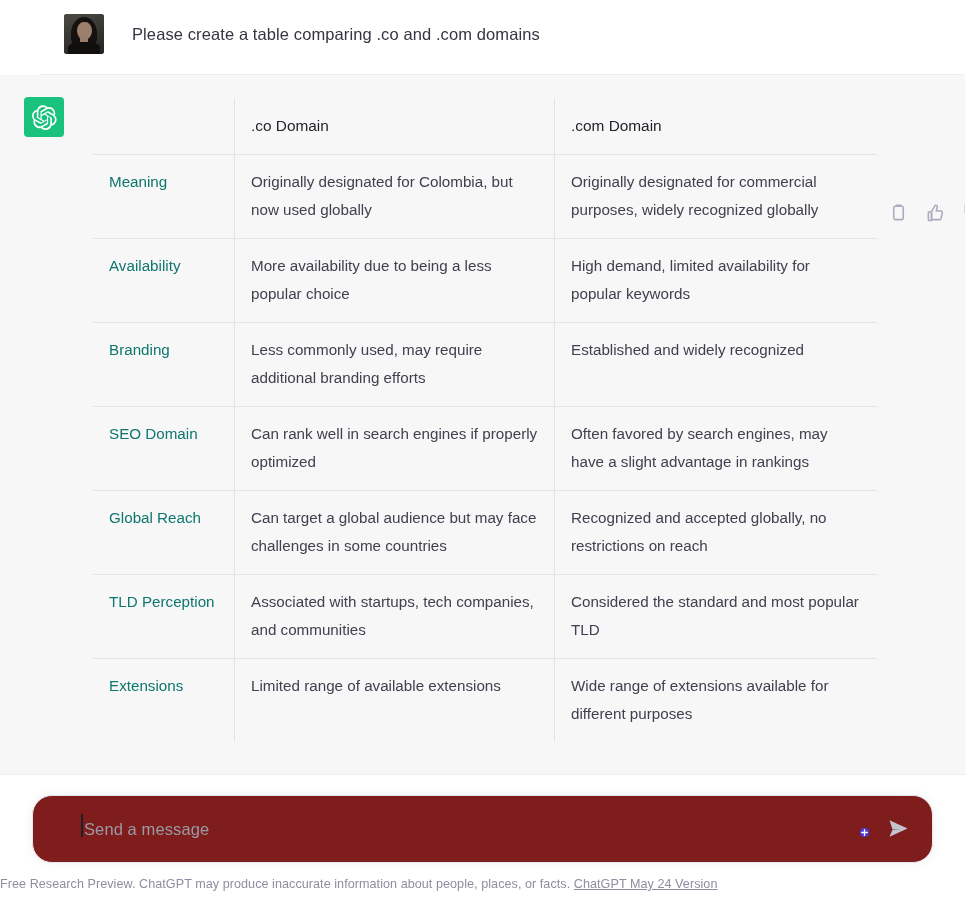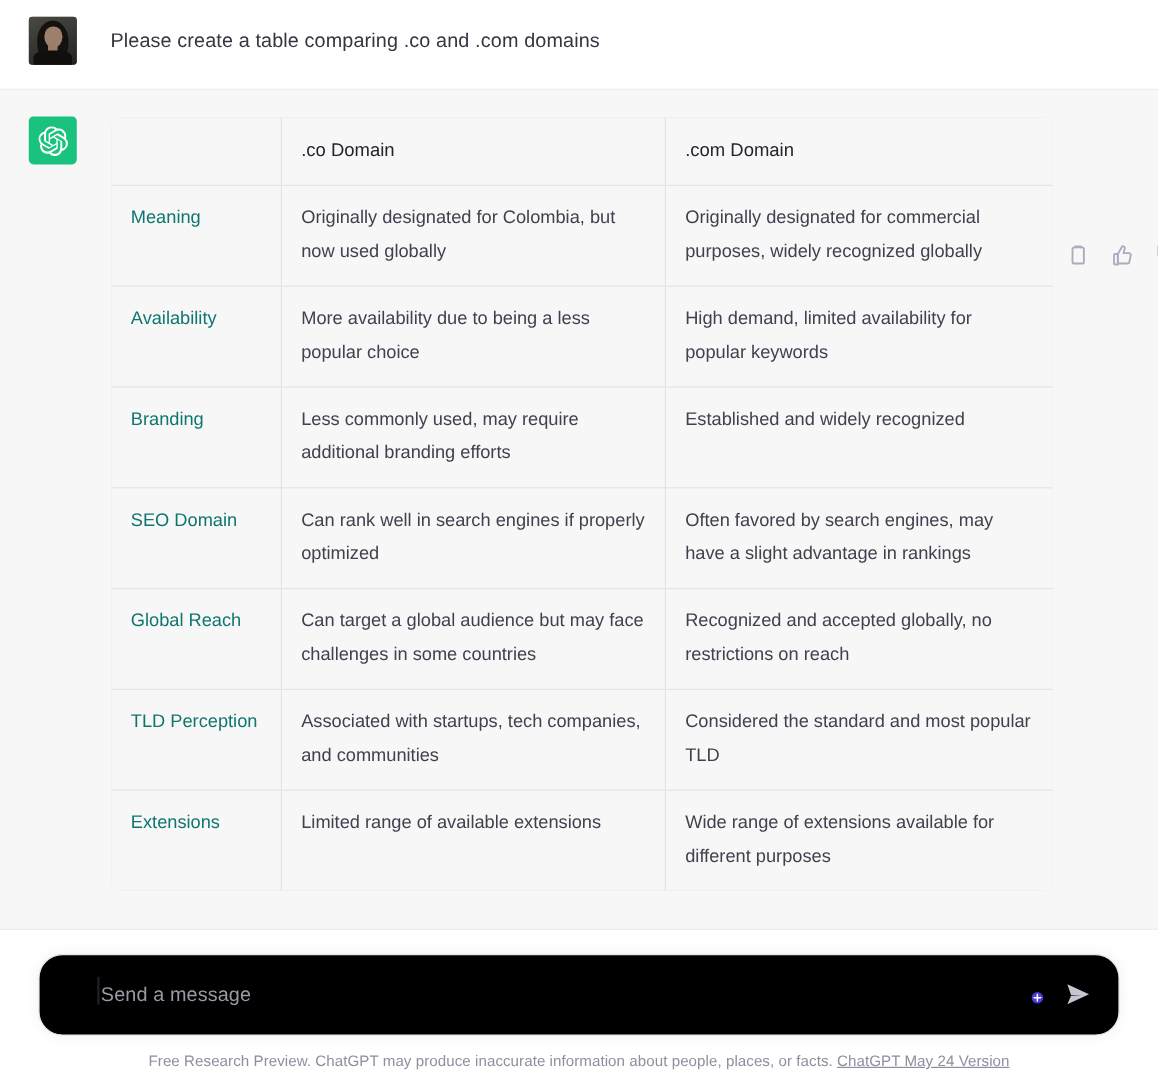--- a/index.html
+++ b/index.html
@@ -12,20 +12,21 @@
     -webkit-font-smoothing: antialiased;
   }
   #app { position: relative; width: 965px; height: 903px; background:#ffffff; }
 
   
   .msg-user {
     background: #ffffff;
     border-bottom: 1px solid #ececf1;
     padding: 14px 0 20px 0;
     min-height: 69px;
+    margin-left: 40px;
   }
   .msg-inner { display: flex; align-items: flex-start; padding-left: 24px; }
   .avatar-photo {
     width: 40px; height: 40px; flex: 0 0 40px;
     border-radius: 3px; overflow: hidden;
     background: #2f3034;
     position: relative;
   }
   .avatar-photo .bgsky { position:absolute; inset:0;
     background: linear-gradient(160deg,#4a4a42 0%, #3a3a36 40%, #23221f 100%); }
@@ -131,21 +132,21 @@
     position: absolute;
     left: 0; bottom: 0; width: 965px;
     background: #ffffff;
     padding-top: 10px;
     z-index: 8;
   }
   .composer {
     position: relative;
     margin: 0 32px;
     height: 68px;
-    background: #000000;
+    background: #7f1d1d;
     border: 1px solid #e6e6ec;
     border-radius: 20px;
     box-shadow: 0 0 12px rgba(0,0,0,.06);
     display: flex; align-items: center;
   }
   .caret {
     position: absolute; left: 48px; top: 18px;
     width: 1.5px; height: 23px; background: #1f1f24;
   }
   .composer .ph {
@@ -156,21 +157,21 @@
   }
   .composer .right-icons {
     position: absolute; right: 22px; top: 50%;
     transform: translateY(-50%);
     display: flex; align-items: center; gap: 18px;
   }
   .badge-ico { width: 11px; height: 11px; }
   .send-ico { width: 22px; height: 20px; cursor: pointer; }
 
   .footer {
-    text-align: center;
+    text-align: left;
     font-size: 12.6px;
     color: #8e8ea0;
     padding: 14px 0 12px 0;
     letter-spacing: .05px;
   }
   .footer a { color: #8e8ea0; text-decoration: underline; }
 </style>
 </head>
 <body>
 

